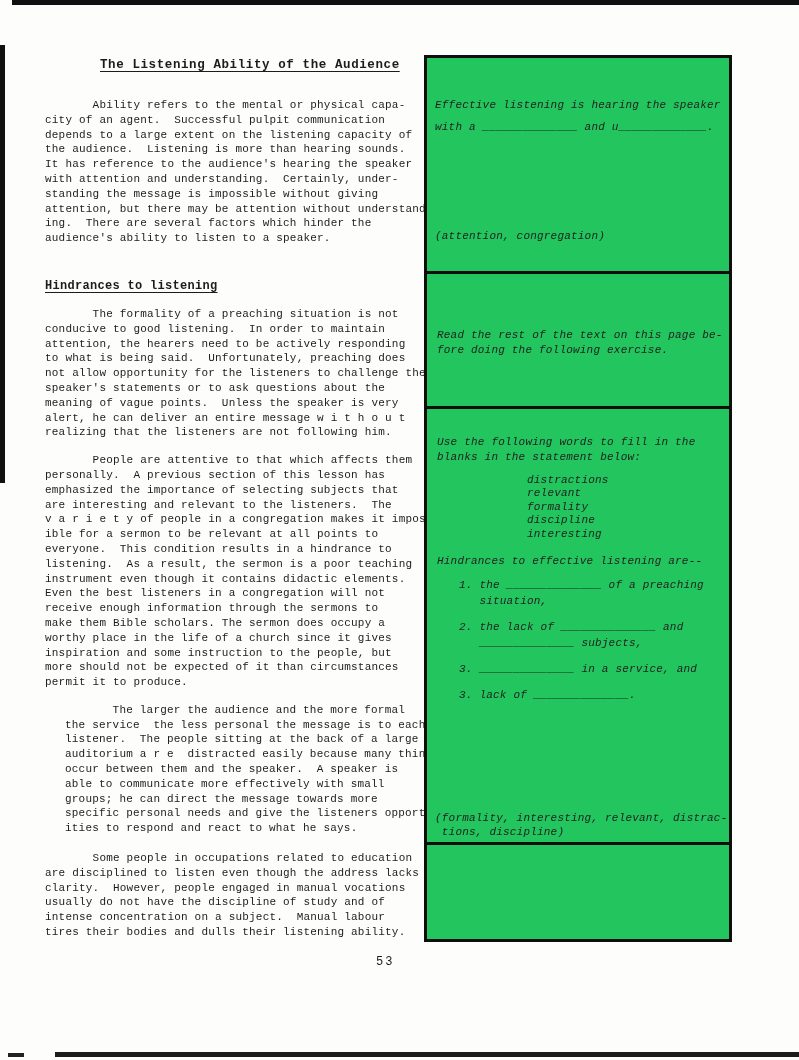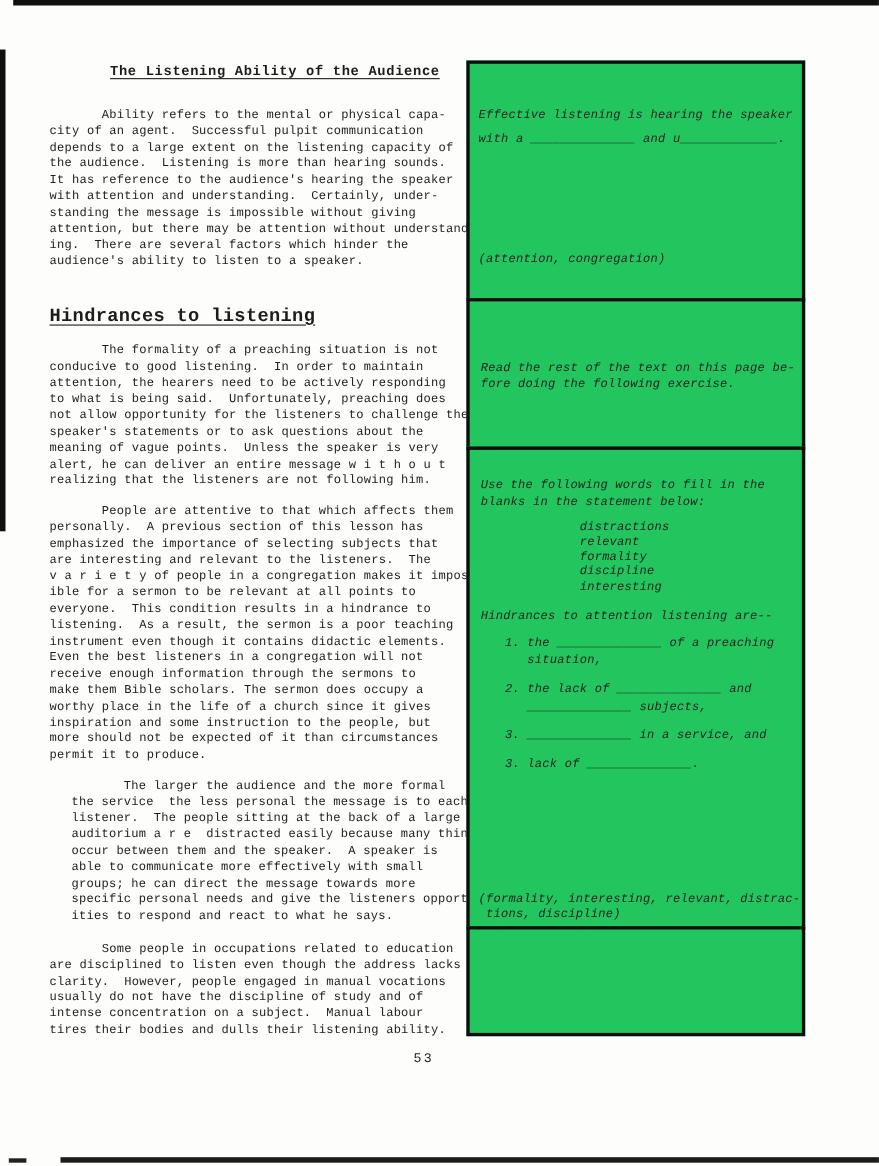--- a/index.html
+++ b/index.html
@@ -21,21 +21,21 @@
     font-size:12.5px;letter-spacing:.6px;margin:0 0 26px 55px;
     text-decoration:underline;text-underline-offset:3px;white-space:pre;
   }
   .para{
     font-size:11px;line-height:14.8px;white-space:pre;margin:0 0 13px 0;
     letter-spacing:.2px;
   }
   .para.p1{margin-bottom:33px;}
   .para.p4{margin-bottom:15px;margin-left:20px;}
   .sub-heading{
-    font-size:17px;margin:0 0 14px 0;white-space:pre;
+    font-size:12px;margin:0 0 14px 0;white-space:pre;
     text-decoration:underline;text-underline-offset:3px;letter-spacing:.3px;
   }
   .page-number{position:absolute;left:376px;top:955px;font-size:12px;letter-spacing:2px;}
 
   
   .boxes{position:absolute;left:424px;top:55px;width:308px;}
   .xbox{
     box-sizing:border-box;width:308px;border:3px solid #0e0e0e;background:#22c55e;
     position:relative;margin-top:-3px;
     font-style:italic;font-size:11px;color:#1f1f1f;letter-spacing:.2px;
@@ -131,21 +131,21 @@
   <div class="xbox" id="box3">
     <div class="instruction">Use the following words to fill in the
 blanks in the statement below:</div>
     <div class="word-list">
         <div class="list-item">distractions</div>
         <div class="list-item">relevant</div>
         <div class="list-item">formality</div>
         <div class="list-item">discipline</div>
         <div class="list-item">interesting</div>
       </div>
-    <div class="statement-heading">Hindrances to attention listening are--</div>
+    <div class="statement-heading">Hindrances to effective listening are--</div>
     <div class="fill-items">
         <div class="list-item">1. the ______________ of a preaching
    situation,</div>
         <div class="list-item">2. the lack of ______________ and
    ______________ subjects,</div>
         <div class="list-item">3. ______________ in a service, and</div>
         <div class="list-item">3. lack of ______________.</div>
       </div>
     <div class="answer-key">(formality, interesting, relevant, distrac-
  tions, discipline)</div>

